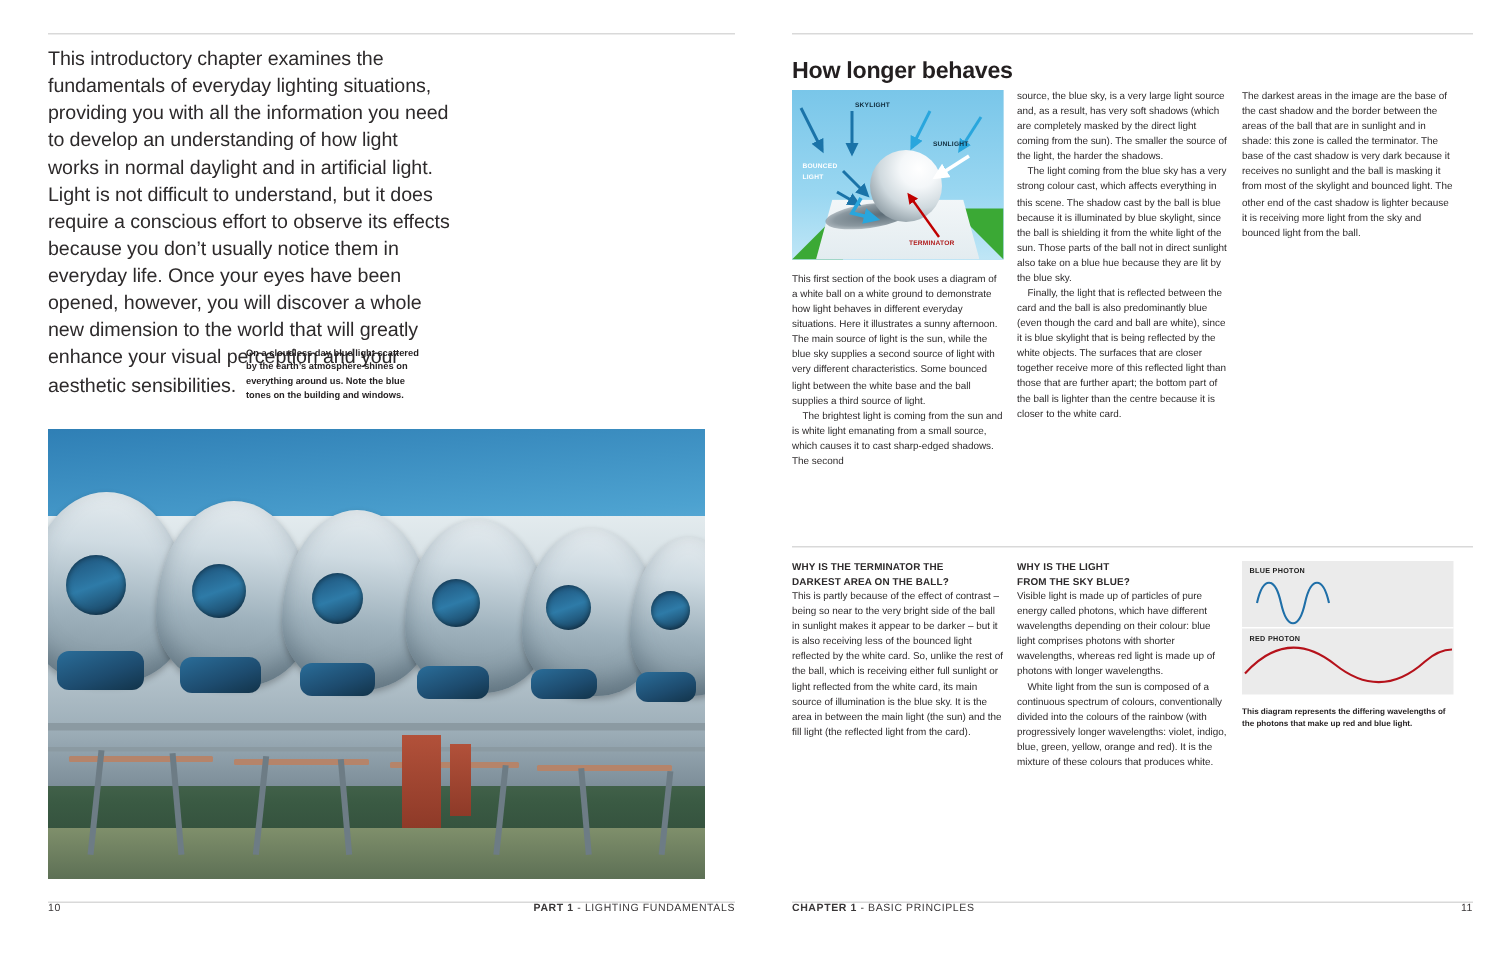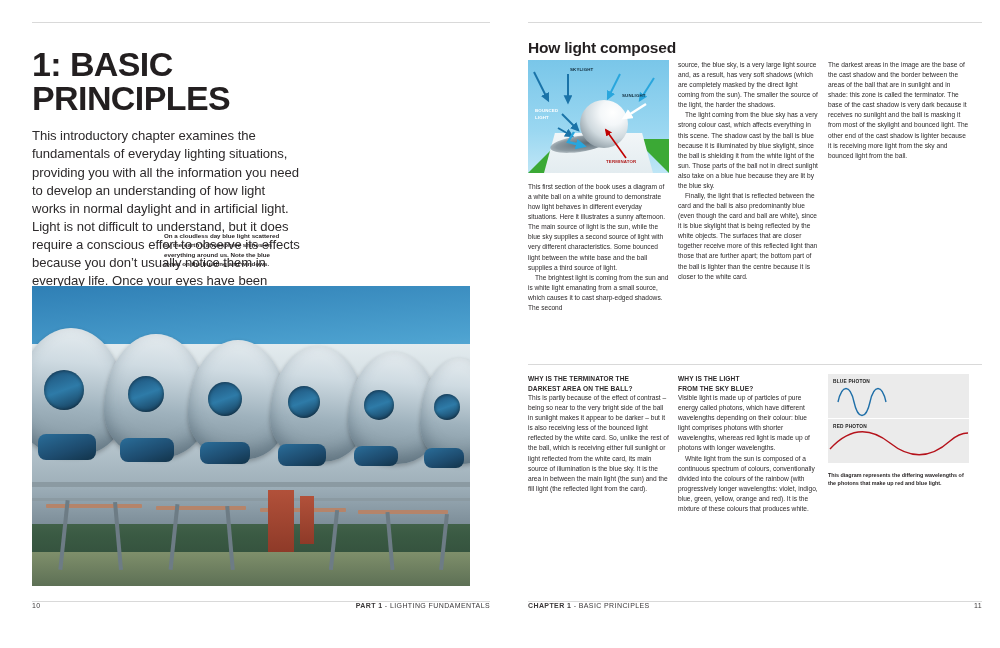--- a/index.html
+++ b/index.html
@@ -322,21 +322,20 @@
 </style>
 </head>
 <body>
 
 <div class="spread">
 
   <div class="page page-left">
 
     <div class="top-rule"></div>
 
-    <h1 class="chapter-title">1: BASIC PRINCIPLES</h1>
 
     <p class="intro-para">This introductory chapter examines the fundamentals of everyday lighting situations, providing you with all the information you need to develop an understanding of how light works in normal daylight and in artificial light. Light is not difficult to understand, but it does require a conscious effort to observe its effects because you don’t usually notice them in everyday life. Once your eyes have been opened, however, you will discover a whole new dimension to the world that will greatly enhance your visual perception and your aesthetic sensibilities.</p>
 
     <div class="left-caption">On a cloudless day blue light scattered by the earth’s atmosphere shines on everything around us. Note the blue tones on the building and windows.</div>
 
     <div class="photo">
       <div class="photo-sky"></div>
 
       <div class="ground"></div>
       <div class="ground-fg"></div>
@@ -390,21 +389,21 @@
       <span>10</span>
       <span class="spacer"></span>
       <span><b>PART 1</b><span> - LIGHTING FUNDAMENTALS</span></span>
     </div>
   </div>
 
   <div class="page page-right">
 
     <div class="top-rule"></div>
 
-    <h2 class="section-head">How light composed</h2>
+    <h2 class="section-head">How longer behaves</h2>
 
     <div class="cols">
 
       <div class="col c1">
 
         <div class="diagram">
           <div class="dg-sky"></div>
           <div class="dg-grass-l"></div>
           <div class="dg-grass-r"></div>
           <div class="dg-card"></div>

